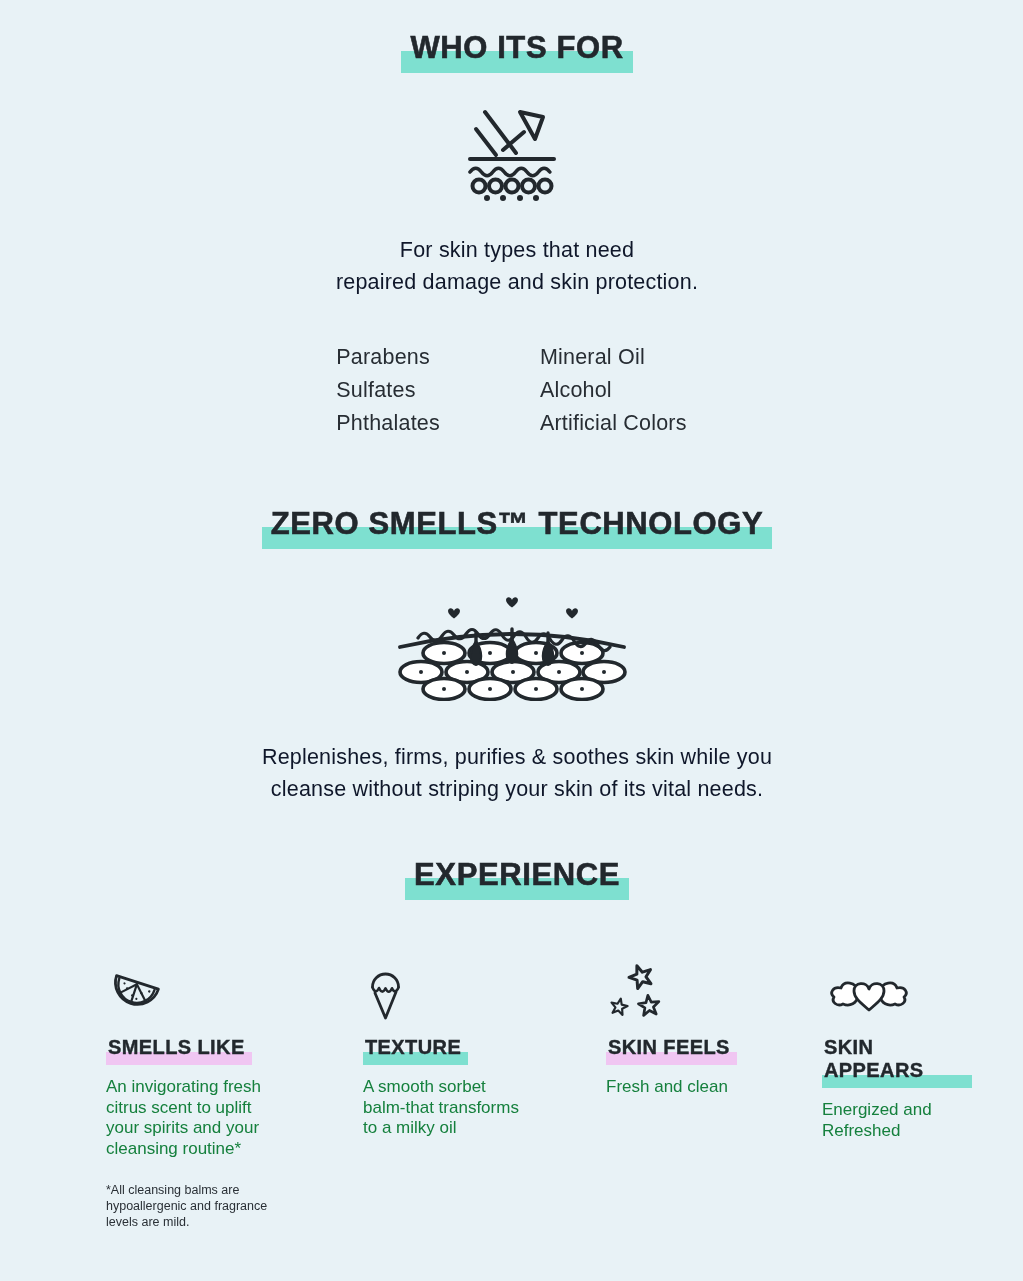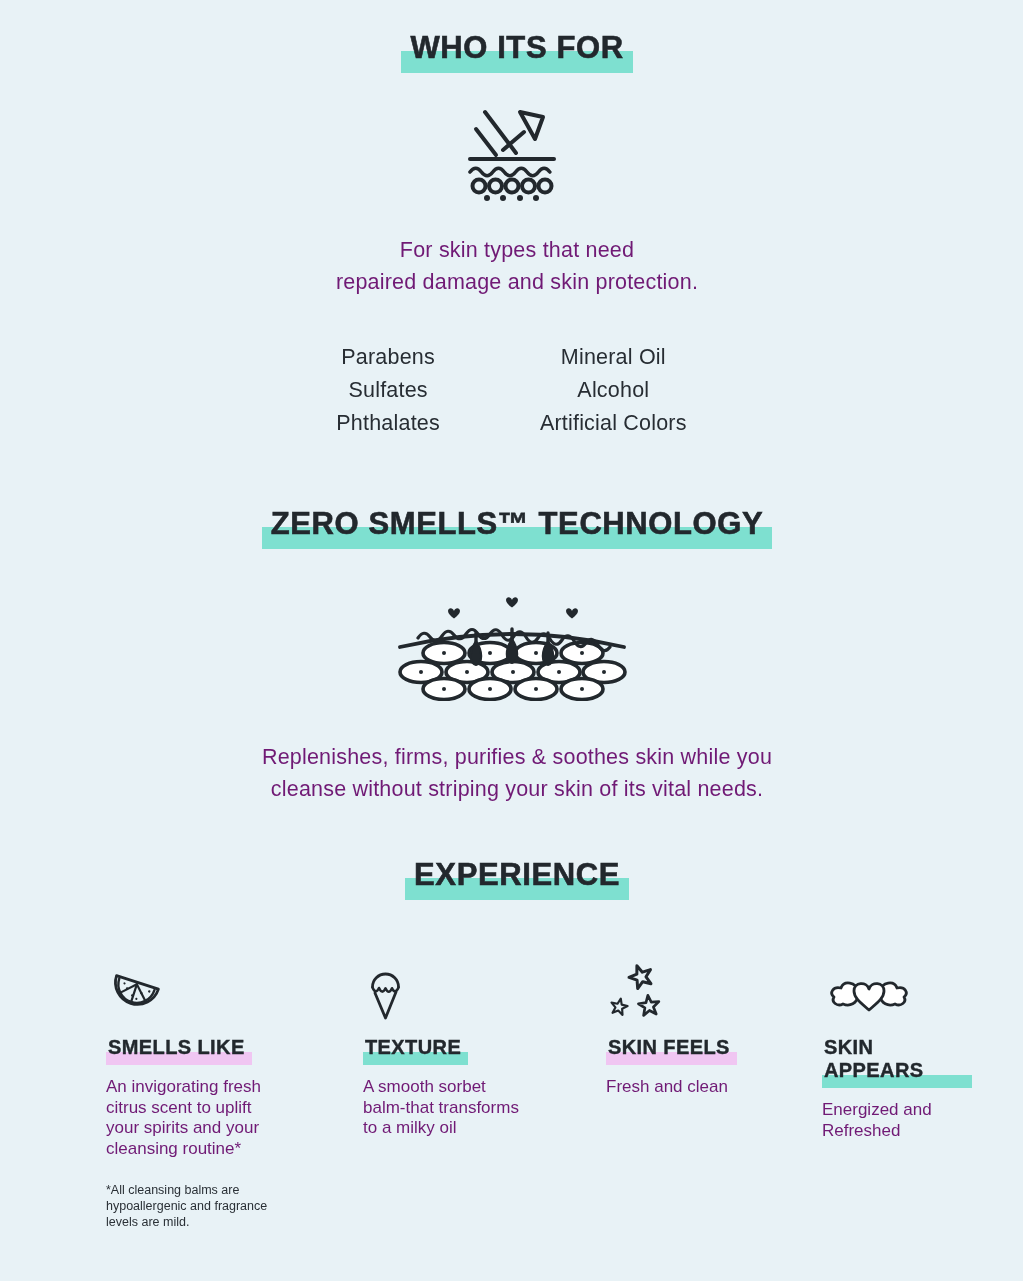--- a/index.html
+++ b/index.html
@@ -20,26 +20,26 @@
     padding:0 9px 7px 9px;
     background-image:linear-gradient(to top, var(--teal,#7ee0d0) 22px, transparent 22px);
   }
 
   .icon-row { display:flex; justify-content:center; }
   .who-icon { margin-top:32px; }
   .zb-icon { margin-top:38px; }
 
   .lead {
     margin-top:28px; font-size:21.5px; line-height:1.5;
-    white-space:pre-line; color:#701a75; letter-spacing:0.2px;
+    white-space:pre-line; color:#0f172a; letter-spacing:0.2px;
   }
 
   .h-formulated { margin-top:20px; }
   .fw-cols { display:flex; justify-content:center; gap:100px; margin-top:42px; }
-  .fw-col { display:flex; flex-direction:column; text-align:left;align-items:center; }
+  .fw-col { display:flex; flex-direction:column; text-align:left; }
   .fw-item { font-size:21.5px; line-height:33px; color:#272d33; letter-spacing:0.2px; }
 
   .h-zero { margin-top:66px; }
   .zb-lead { margin-top:36px; }
 
   .h-exp { margin-top:52px; }
 
   .experience-row { display:flex; margin-top:58px; }
   .exp-item { display:flex; flex-direction:column; align-items:flex-start; }
   .exp-item:nth-child(1) { margin-left:106px; width:190px; }
@@ -48,21 +48,21 @@
   .exp-item:nth-child(4) { margin-left:46px;  width:150px; }
   .exp-icon { height:64px; display:flex; align-items:flex-end; }
   .exp-label {
     display:inline-block; margin-top:14px;
     font-size:20px; font-weight:700; letter-spacing:0.4px;
     -webkit-text-stroke:0.4px currentColor;
     padding:0 7px 6px 2px;
   }
   .hl-teal { background-image:linear-gradient(to top, var(--teal,#7ee0d0) 13px, transparent 13px); }
   .hl-pink { background-image:linear-gradient(to top, var(--pink,#f0c6f2) 13px, transparent 13px); }
-  .exp-text { margin-top:12px; font-size:17px; line-height:1.22; white-space:pre-line; color:#701a75; }
+  .exp-text { margin-top:12px; font-size:17px; line-height:1.22; white-space:pre-line; color:#15803d; }
   .footnote { margin-top:22px; font-size:12.5px; line-height:1.28; white-space:pre-line; color:#2a3036; }
 
   svg .ln { fill:none; stroke:#22282d; stroke-linecap:round; stroke-linejoin:round; }
 </style>
 </head>
 <body>
 
 <div class="page">
 
   <div class="center">

